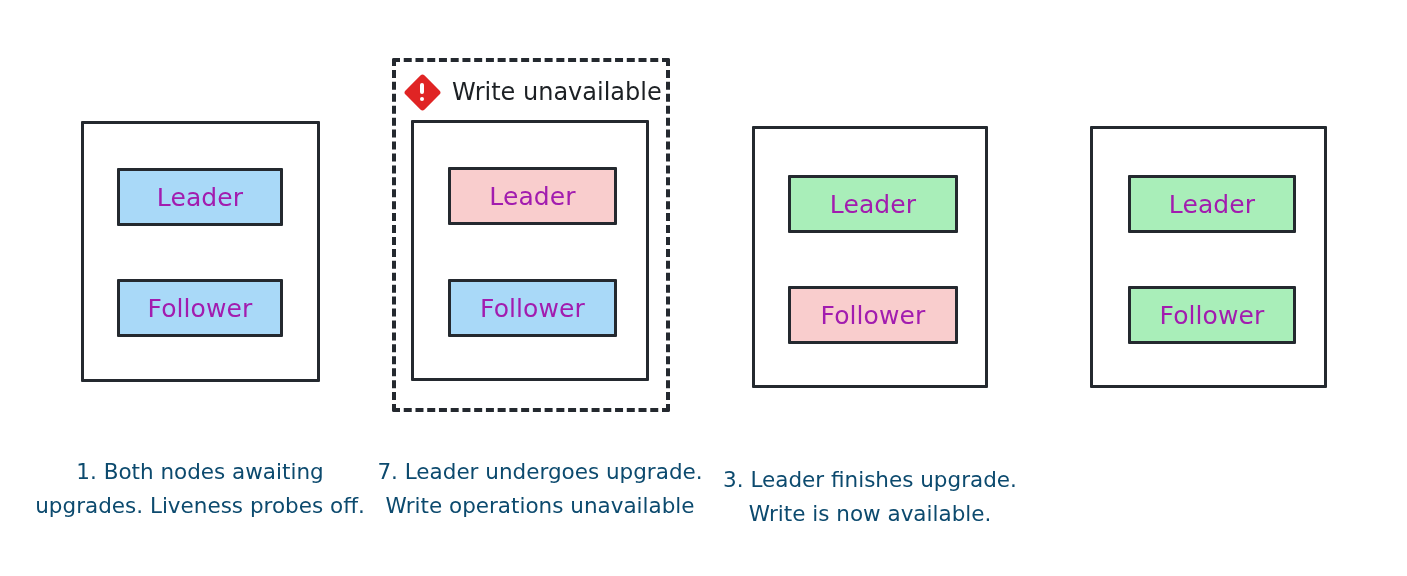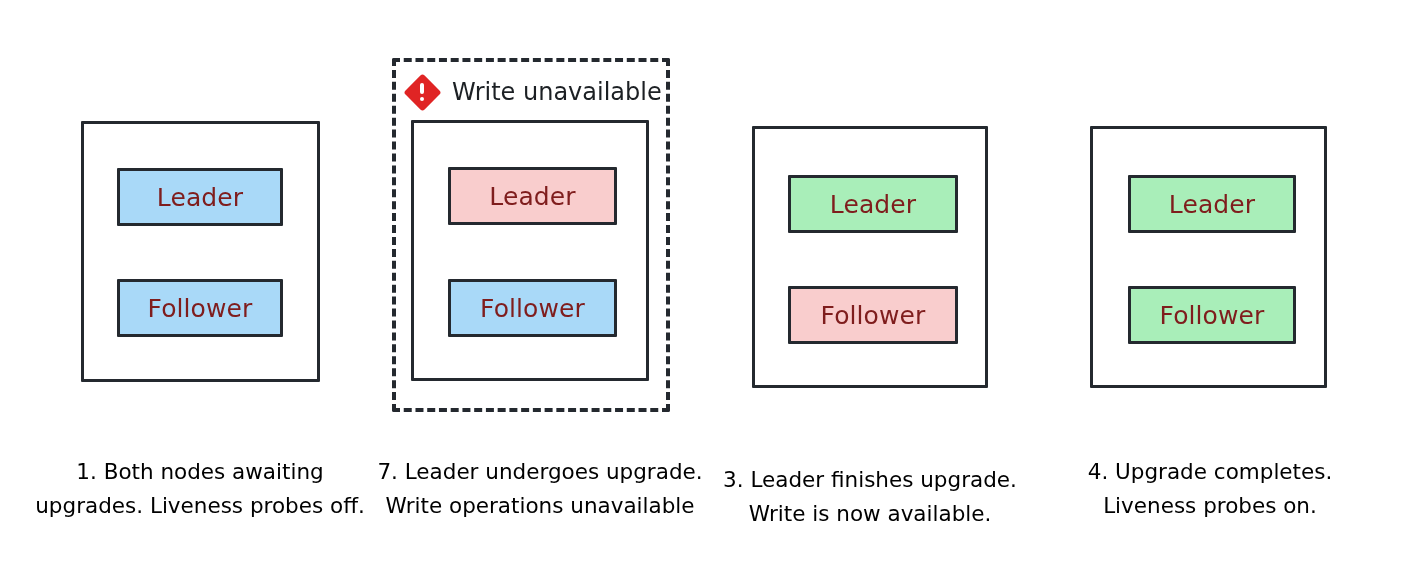--- a/index.html
+++ b/index.html
@@ -54,21 +54,21 @@
     position: absolute;
     box-sizing: border-box;
     border: 3px solid #24292f;
     border-radius: 1px;
     display: flex;
     align-items: center;
     justify-content: center;
     font-size: 25px;
     font-weight: 400;
     letter-spacing: 0.1px;
-    color: #7f1d1d;
+    color: #a21caf;
     line-height: 1;
     white-space: nowrap;
   }
   .chip-blue  { background: #a9d9f8; }
   .chip-pink  { background: #f9cdcd; }
   .chip-green { background: #a9eeb9; }
 
   
   .warn-row {
     position: absolute;
@@ -121,21 +121,21 @@
     line-height: 1;
     white-space: nowrap;
   }
 
   
   .caption {
     position: absolute;
     text-align: center;
     font-size: 21.5px;
     line-height: 1.58;
-    color: #000000;
+    color: #0c4a6e;
     white-space: pre-line;
   }
 </style>
 </head>
 <body>
 
 <div id="stage">
 
   <div class="panel-col" style="left:0;width:400px;">
 
@@ -211,17 +211,15 @@
       <div class="role-chip chip-green" style="left:35px;top:46px;width:168px;height:58px;">
         <span>Leader</span>
       </div>
 
       <div class="role-chip chip-green" style="left:35px;top:157px;width:168px;height:58px;">
         <span>Follower</span>
       </div>
 
     </div>
 
-    <div class="caption" style="left:15px;top:455px;width:310px;">4. Upgrade completes.
-Liveness probes on.</div>
   </div>
 
 </div>
 
 </body></html>

